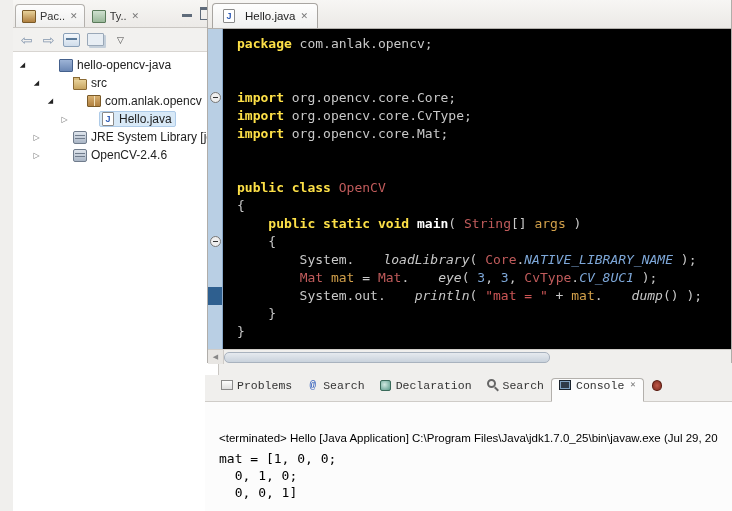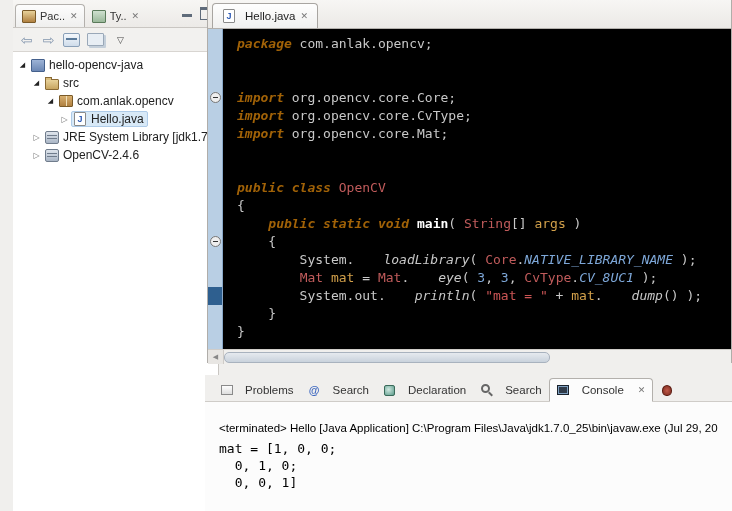--- a/index.html
+++ b/index.html
@@ -30,21 +30,21 @@
   .tbi{display:inline-flex;align-items:center;justify-content:center;min-width:15px;height:16px;
        color:#8295ad;font-size:14px;cursor:default;}
   .tbi-collapse-all{width:13px;height:12px;border:1px solid #8aa0b8;border-radius:2px;
                     background:linear-gradient(#f4f8fc,#cfdcea);position:relative;}
   .tbi-collapse-all::after{content:"";position:absolute;left:2px;right:2px;top:4px;border-top:2px solid #5a7a9a;}
   .tbi-link-with-editor{width:11px;height:11px;border:1px solid #9aa8b8;background:#e8eef4;
                         box-shadow:2px 2px 0 #c4cfda;border-radius:1px;}
   .tbi-view-menu{font-size:9px;color:#444;margin-left:2px;}
 
   .tree{padding-top:4px;font-size:12px;}
-  .trow{display:flex;align-items:center;height:18px;white-space:nowrap;}
+  .trow{display:flex;align-items:center;height:18px;white-space:nowrap;gap:28px;}
   .twisty{width:13px;display:inline-block;text-align:center;font-size:8px;color:#777;flex:0 0 13px;}
   .twisty.open{color:#222;font-size:7px;}
   .tsel{display:inline-flex;align-items:center;padding:0 3px 0 1px;border:1px solid transparent;border-radius:2px;}
   .tsel.selected{background:#d8e9f7;border-color:#aecbe8;}
   .ti{width:14px;height:14px;display:inline-flex;align-items:center;justify-content:center;
       margin-right:4px;flex:0 0 14px;}
   .ic-project{width:13px;height:11px;background:linear-gradient(#9db3d6,#6b87b4);
               border:1px solid #44608c;border-radius:1px;}
   .ic-source-folder{width:13px;height:9px;background:linear-gradient(#e8d29a,#c8a560);
                     border:1px solid #8a6a34;border-radius:1px;position:relative;margin-top:2px;}
@@ -75,62 +75,62 @@
   .code-region{position:relative;height:320px;background:#000;overflow:hidden;}
   .gutter{position:absolute;left:0;top:0;bottom:0;width:14px;background:#b9cfe4;
           border-right:1px solid #8aa8c8;}
   .fold{position:absolute;left:2px;width:9px;height:9px;border:1px solid #777;border-radius:50%;
         background:#eee;box-sizing:content-box;}
   .fold::after{content:"";position:absolute;left:2px;right:2px;top:4px;border-top:1px solid #333;}
   .gmark{position:absolute;left:0;width:14px;height:18px;background:#2e5f8f;}
   .code{position:absolute;left:15px;top:0;right:0;bottom:0;padding:6px 0 0 14px;
         font:13px "DejaVu Sans Mono",monospace;}
   .cl{height:18px;line-height:18px;white-space:pre;}
-  .t-k{color:#a16207;font-weight:bold;font-style:italic;}
+  .t-k{color:#fde047;font-weight:bold;}
   .t-d{color:#c8c8c8;}
   .t-t{color:#c05b5b;}
   .t-s{color:#cc5555;}
   .t-n{color:#7da7d8;}
   .t-c{color:#7da7d8;font-style:italic;}
   .t-v{color:#d2a04a;}
   .t-m{color:#c8c8c8;font-style:italic;margin-left:29px;}
   .t-md{color:#ffffff;font-weight:bold;}
 
   .hscroll{position:relative;height:14px;background:#f0efed;border-top:1px solid #d0cdc9;}
   .hs-arrow{position:absolute;left:0;top:0;width:15px;height:14px;display:flex;align-items:center;
             justify-content:center;font-size:7px;color:#888;background:#e8e6e3;border-right:1px solid #cfccc8;}
   .hs-thumb{position:absolute;left:16px;top:2px;height:9px;width:62%;background:linear-gradient(#e6eaef,#c9d2dc);
             border:1px solid #a8b2be;border-radius:5px;}
 
   
   .bottom-panel{position:absolute;left:205px;top:375px;width:527px;height:136px;background:#fcfcfc;overflow:hidden;}
   .btabs{display:flex;align-items:flex-end;height:26px;background:#f0efed;
          border-bottom:1px solid #cfccc8;padding-left:8px;white-space:nowrap;}
-  .btab{display:inline-flex;align-items:center;gap:12px;height:22px;padding:0 7px;font-size:11.5px;
-        color:#333;flex:0 0 auto;}
+  .btab{display:inline-flex;align-items:flex-start;gap:4px;height:22px;padding:0 7px;font-size:11.5px;
+        color:#333;flex:0 0 auto;font-family:Liberation Mono, monospace;}
   .btab.active{background:#fcfcfc;border:1px solid #b3b0ac;border-bottom:1px solid #fcfcfc;
                border-radius:4px 4px 0 0;margin-bottom:-1px;}
   .bi{width:13px;height:12px;display:inline-flex;align-items:center;justify-content:center;font-size:10px;}
   .bi-problems::before{content:"";width:10px;height:8px;border:1px solid #8a8a8a;
                        background:linear-gradient(#fdfdfd,#dedede);display:block;}
   .bi-javadoc{color:#3e68c0;font-weight:bold;font-size:11px;}
   .bi-declaration::before{content:"";width:9px;height:9px;border:1px solid #3a6a5a;border-radius:2px;
                        background:radial-gradient(circle at 40% 40%,#cfe8e0,#5a9a8a);display:block;}
   .bi-search{position:relative;}
   .bi-search::before{content:"";width:5px;height:5px;border:2px solid #666;border-radius:50%;
                      position:absolute;left:1px;top:0;}
   .bi-search::after{content:"";width:5px;height:2px;background:#666;position:absolute;right:0;bottom:1px;
                     transform:rotate(45deg);}
   .bi-console::before{content:"";width:10px;height:8px;background:#2f3a48;border:1px solid #1a222c;
                       box-shadow:inset 0 0 0 1px #7fa0c0;display:block;}
   .bi-bug::before{content:"";width:8px;height:9px;background:radial-gradient(#c05848,#7a2a1e);
                   border:1px solid #5a1a10;border-radius:50% 50% 45% 45%;display:block;}
   .bclose{font-size:9px;color:#777;margin-left:2px;}
 
-  .console-title{font-size:11.5px;color:#000;margin:20px 0 6px 14px;white-space:nowrap;overflow:hidden;}
+  .console-title{font-size:11.5px;color:#000;margin:30px 0 6px 14px;white-space:nowrap;overflow:hidden;}
   .console-out{font:13px "DejaVu Sans Mono",monospace;margin:0 0 0 14px;line-height:17px;
                white-space:pre;color:#000;}
 </style>
 </head>
 <body>
 
 <div class="app">
 
   <div class="left-panel">
     <div class="lp-header">

